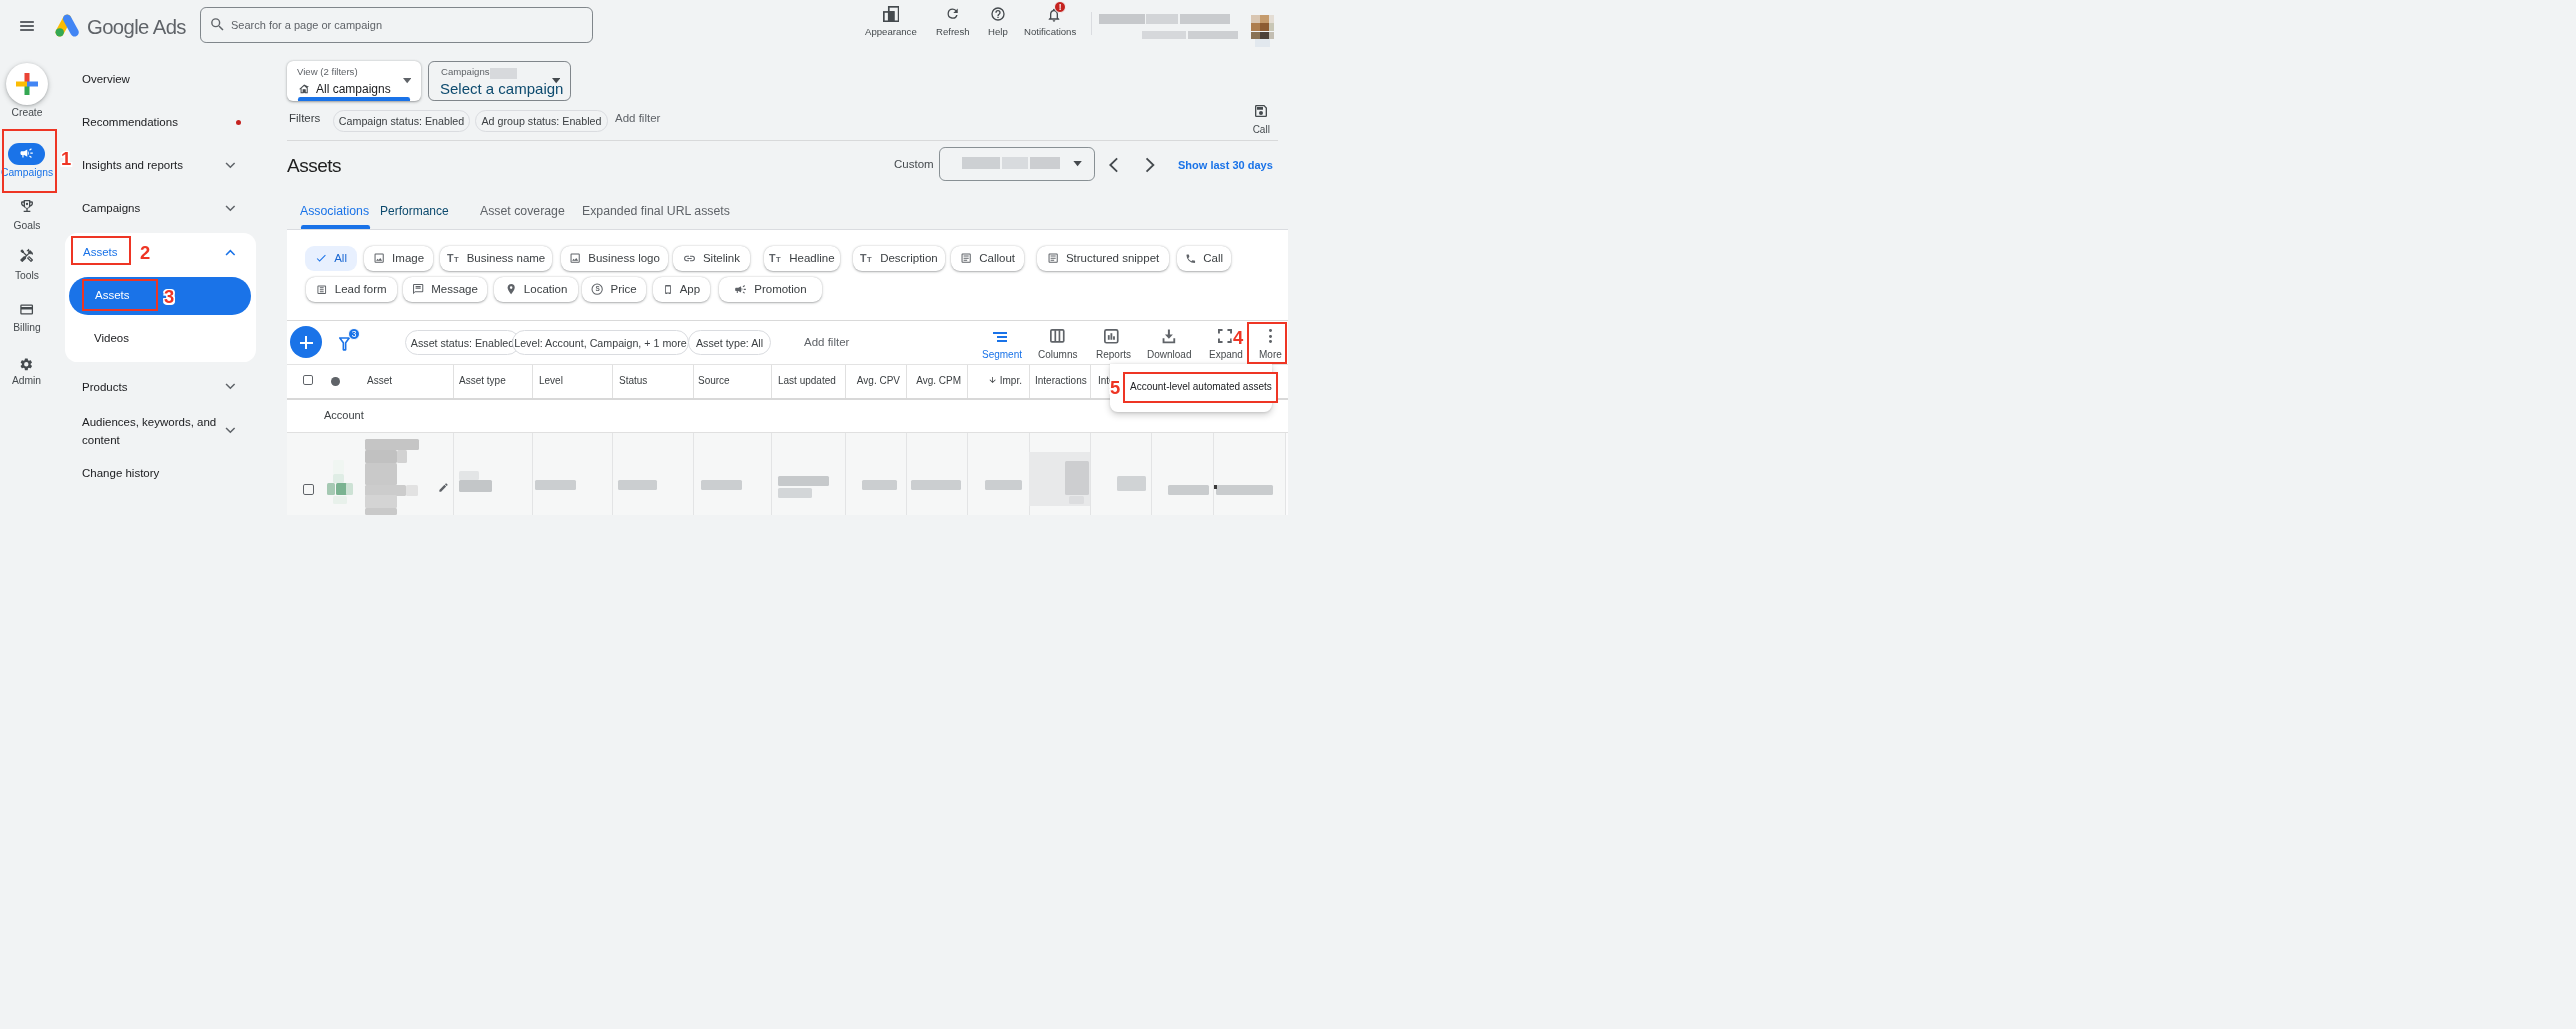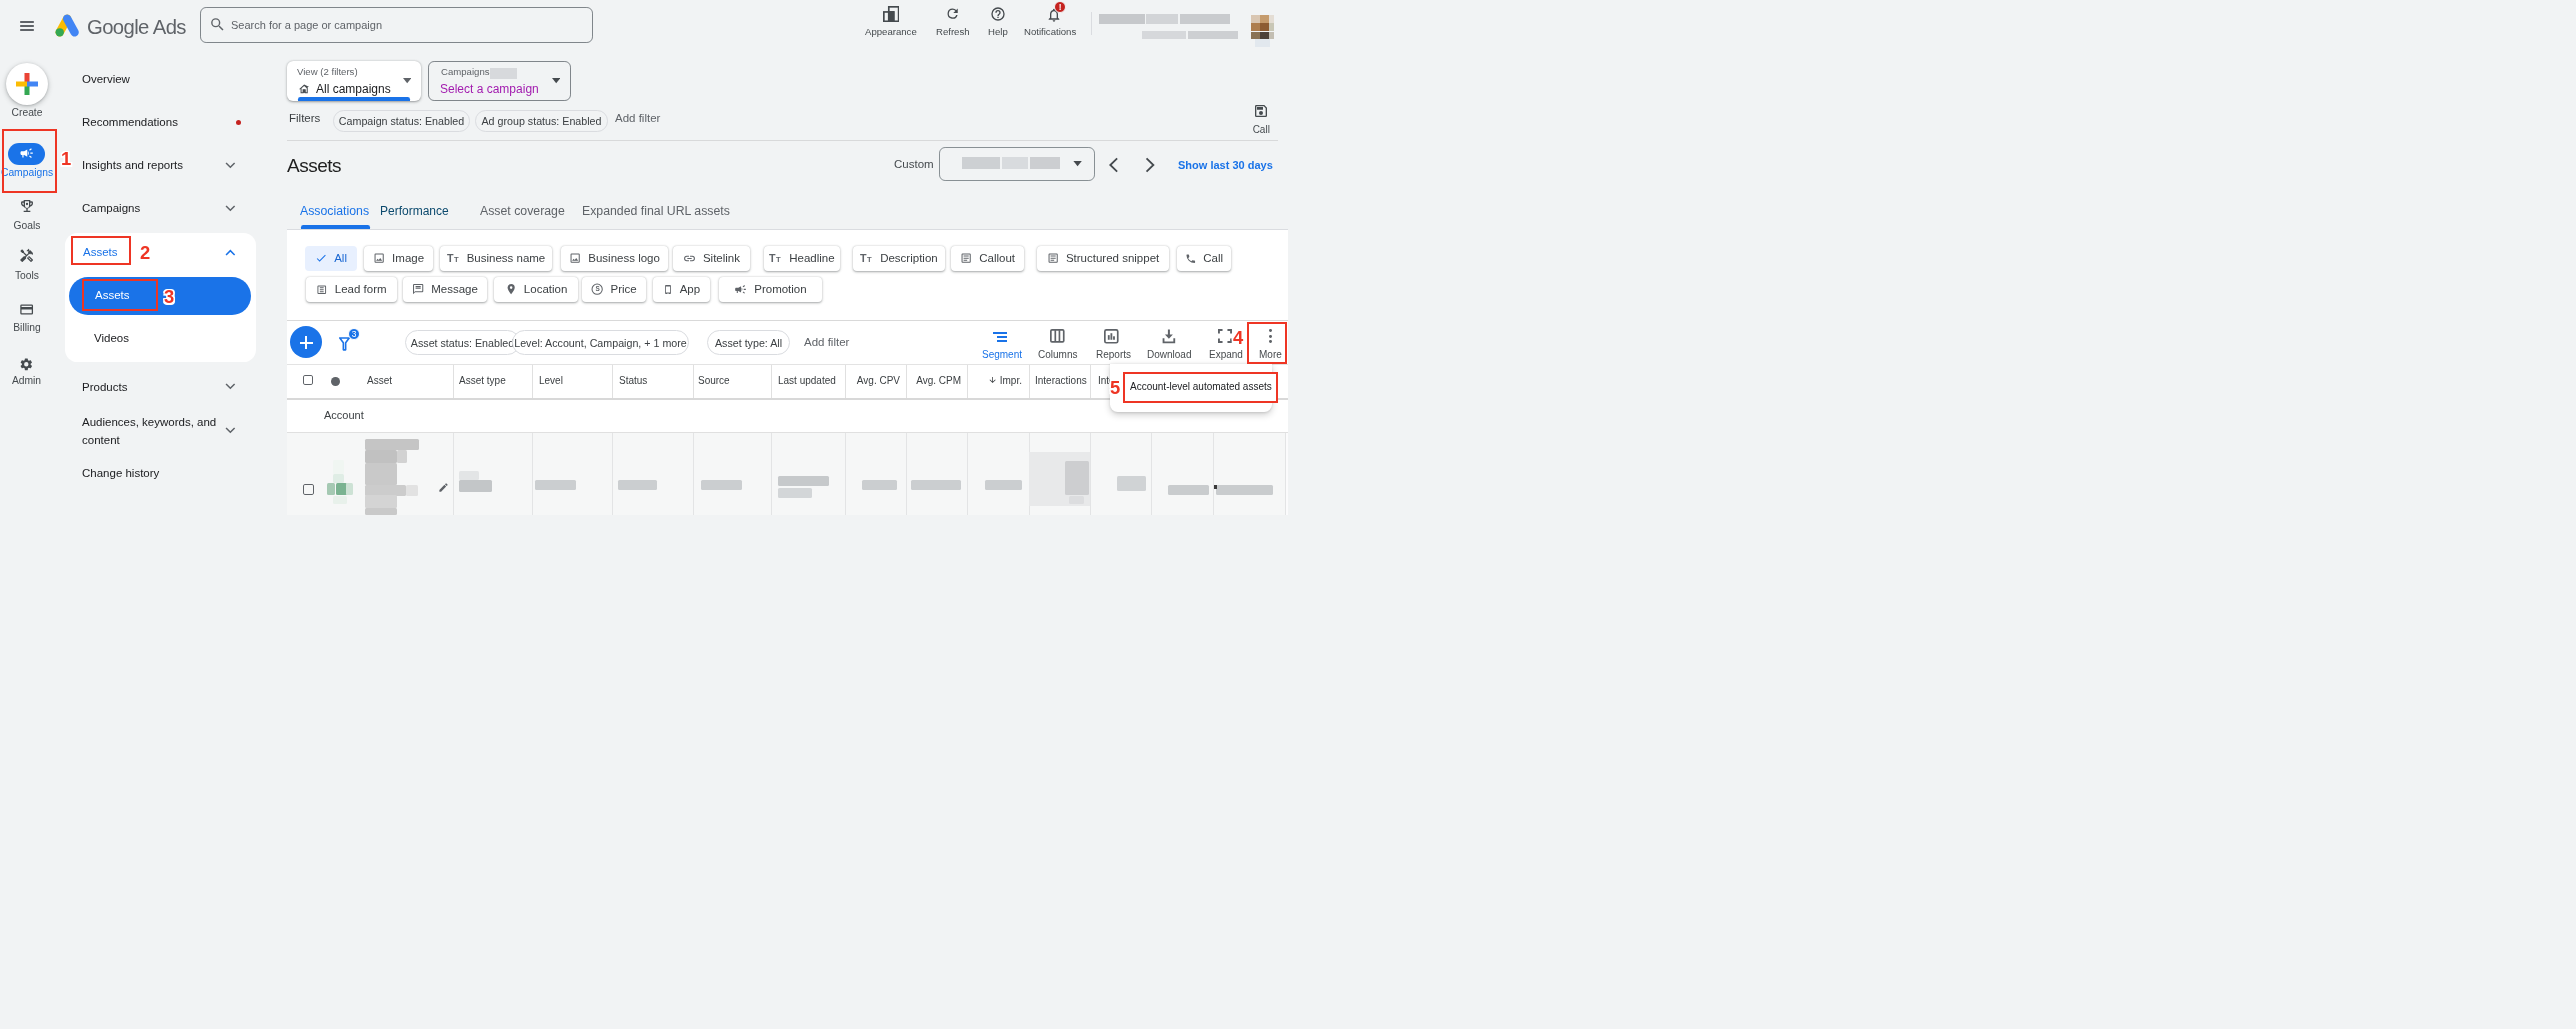--- a/index.html
+++ b/index.html
@@ -4,21 +4,21 @@
 <style>
 * { margin:0; padding:0; box-sizing:border-box; }
 html,body { width:1288px; height:515px; overflow:hidden; }
 body { background:#f1f3f4; font-family:"Liberation Sans", sans-serif; position:relative; }
 .abs { position:absolute; }
 .txt { position:absolute; white-space:nowrap; }
 svg { position:absolute; display:block; }
 .redbox { position:absolute; border:2.7px solid #ee3524; }
 .rednum { position:absolute; font-weight:bold; color:#ee3524; font-size:18.4px; line-height:13.8px;
   text-shadow:-1.5px -1.5px 0 #fff, 1.5px -1.5px 0 #fff, -1.5px 1.5px 0 #fff, 1.5px 1.5px 0 #fff, 0 -1.5px 0 #fff, 0 1.5px 0 #fff, -1.5px 0 0 #fff, 1.5px 0 0 #fff; }
-.chip { position:absolute; height:24.5px; background:#fff; border-radius:4px;
+.chip { position:absolute; height:24.5px; background:#fff; border-radius:9px;
   box-shadow:0 0.8px 1.5px rgba(60,64,67,.3), 0 0.8px 2.3px 0.8px rgba(60,64,67,.12);
   display:flex; align-items:center; justify-content:center; font-size:11.5px; color:#3c4043; }
 .chip svg { position:static; }
 .chip .ct { margin-left:6.9px; }
 .fchip { position:absolute; height:25px; border:0.8px solid #dadce0; border-radius:13px;
   display:flex; align-items:center; justify-content:center; font-size:10.7px; color:#3c4043; background:#fff; white-space:nowrap; }
 .pill { position:absolute; height:21.5px; border:0.8px solid #dadce0; border-radius:10.7px;
   display:flex; align-items:center; justify-content:center; font-size:10.7px; color:#3c4043; white-space:nowrap; }
 .colsep { position:absolute; width:0.8px; background:#e0e0e0; }
 .hlabel { position:absolute; font-size:10px; font-weight:normal; color:#3c4043; line-height:10.7px; top:376px; }
@@ -161,21 +161,21 @@
   </svg>
 <div class="txt" style="left:316px;top:83px;font-size:12px;line-height:12.3px;color:#202124">All campaigns</div>
 <svg style="left:403px;top:78px" width="8.4" height="6.1" viewBox="0 0 11 8">
     <path d="M0 0 L11 0 L5.5 7 Z" fill="#5f6368"></path>
   </svg>
 <div class="abs" style="left:298px;top:97px;width:112px;height:4.2px;background:#1a73e8;border-radius:2.3px 2.3px 0 0"></div>
 
 <div class="abs" style="left:428px;top:61px;width:143px;height:40px;border:1.1px solid #80868b;border-radius:6.1px"></div>
 <div class="txt" style="left:441px;top:67px;font-size:9.6px;line-height:10px;color:#5f6368">Campaigns</div>
 <div class="abs" style="left:490px;top:68px;width:27px;height:10.7px;background:#d7d9dc"></div>
-<div class="txt" style="left:440px;top:83px;font-size:12px;line-height:12.3px;color:#a21caf">Select a campaign</div>
+<div class="txt" style="left:440px;top:83px;font-size:15px;line-height:12.3px;color:#0c4a6e">Select a campaign</div>
 <svg style="left:552px;top:78px" width="8.4" height="6.1" viewBox="0 0 11 8">
     <path d="M0 0 L11 0 L5.5 7 Z" fill="#454a4e"></path>
   </svg>
 
 <div class="txt" style="left:289px;top:113px;font-size:11.5px;line-height:11.5px;color:#3c4043">Filters</div>
 <div class="pill" style="left:333px;top:110px;width:137px">Campaign status: Enabled</div>
 <div class="pill" style="left:475px;top:110px;width:133px">Ad group status: Enabled</div>
 <div class="txt" style="left:615px;top:113px;font-size:11.5px;line-height:11.5px;color:#5f6368">Add filter</div>
 
 <svg style="left:1253px;top:103px" width="16" height="16" viewBox="0 0 24 24">
@@ -316,21 +316,21 @@
 <div class="abs" style="left:287px;top:320px;width:1001px;height:1.1px;background:#d9d9d9"></div>
 <div class="abs" style="left:290px;top:326px;width:32px;height:32px;border-radius:50%;background:#1a73e8"></div>
 <div class="abs" style="left:300px;top:342px;width:13px;height:2px;background:#fff"></div>
 <div class="abs" style="left:305px;top:336px;width:2px;height:13px;background:#fff"></div>
 <svg style="left:338px;top:337px" width="13" height="13.8" viewBox="0 0 17 19">
     <path d="M2 1.3 h13 l-4.9 6.5 v9.9 h-3.2 v-9.9 Z" fill="none" stroke="#1a73e8" stroke-width="2.2" stroke-linejoin="round"></path>
   </svg>
 <div class="abs" style="left:348px;top:328px;width:12.3px;height:12.3px;border-radius:50%;background:#1a73e8;border:1.1px solid #fff;color:#fff;font-size:8.4px;text-align:center;line-height:10.3px">3</div>
 <div class="fchip" style="left:405px;top:330px;width:115px">Asset status: Enabled</div>
 <div class="fchip" style="left:512px;top:330px;width:177px">Level: Account, Campaign, + 1 more</div>
-<div class="fchip" style="left:707px;top:330px;width:83px">Asset type: All</div>
+<div class="fchip" style="left:688px;top:330px;width:83px">Asset type: All</div>
 <div class="txt" style="left:804px;top:337px;font-size:11.5px;line-height:11.5px;color:#5f6368">Add filter</div>
 
 <div class="abs" style="left:993px;top:332px;width:14.3px;height:2.1px;background:#1a73e8"></div>
 <div class="abs" style="left:997px;top:336px;width:10.3px;height:2.1px;background:#1a73e8"></div>
 <div class="abs" style="left:997px;top:340px;width:10.3px;height:2.1px;background:#1a73e8"></div>
 <div class="txt" style="left:982px;top:350px;font-size:10px;line-height:10px;color:#1a73e8">Segment</div>
 <svg style="left:1050px;top:329px" width="14.6" height="13.8" viewBox="0 0 19 18">
     <rect x="1.1" y="1.1" width="16.8" height="15.8" rx="1.5" fill="none" stroke="#5f6368" stroke-width="2.2"></rect>
     <line x1="6.9" y1="1.5" x2="6.9" y2="16.5" stroke="#5f6368" stroke-width="2.2"></line>
     <line x1="12.3" y1="1.5" x2="12.3" y2="16.5" stroke="#5f6368" stroke-width="2.2"></line>

